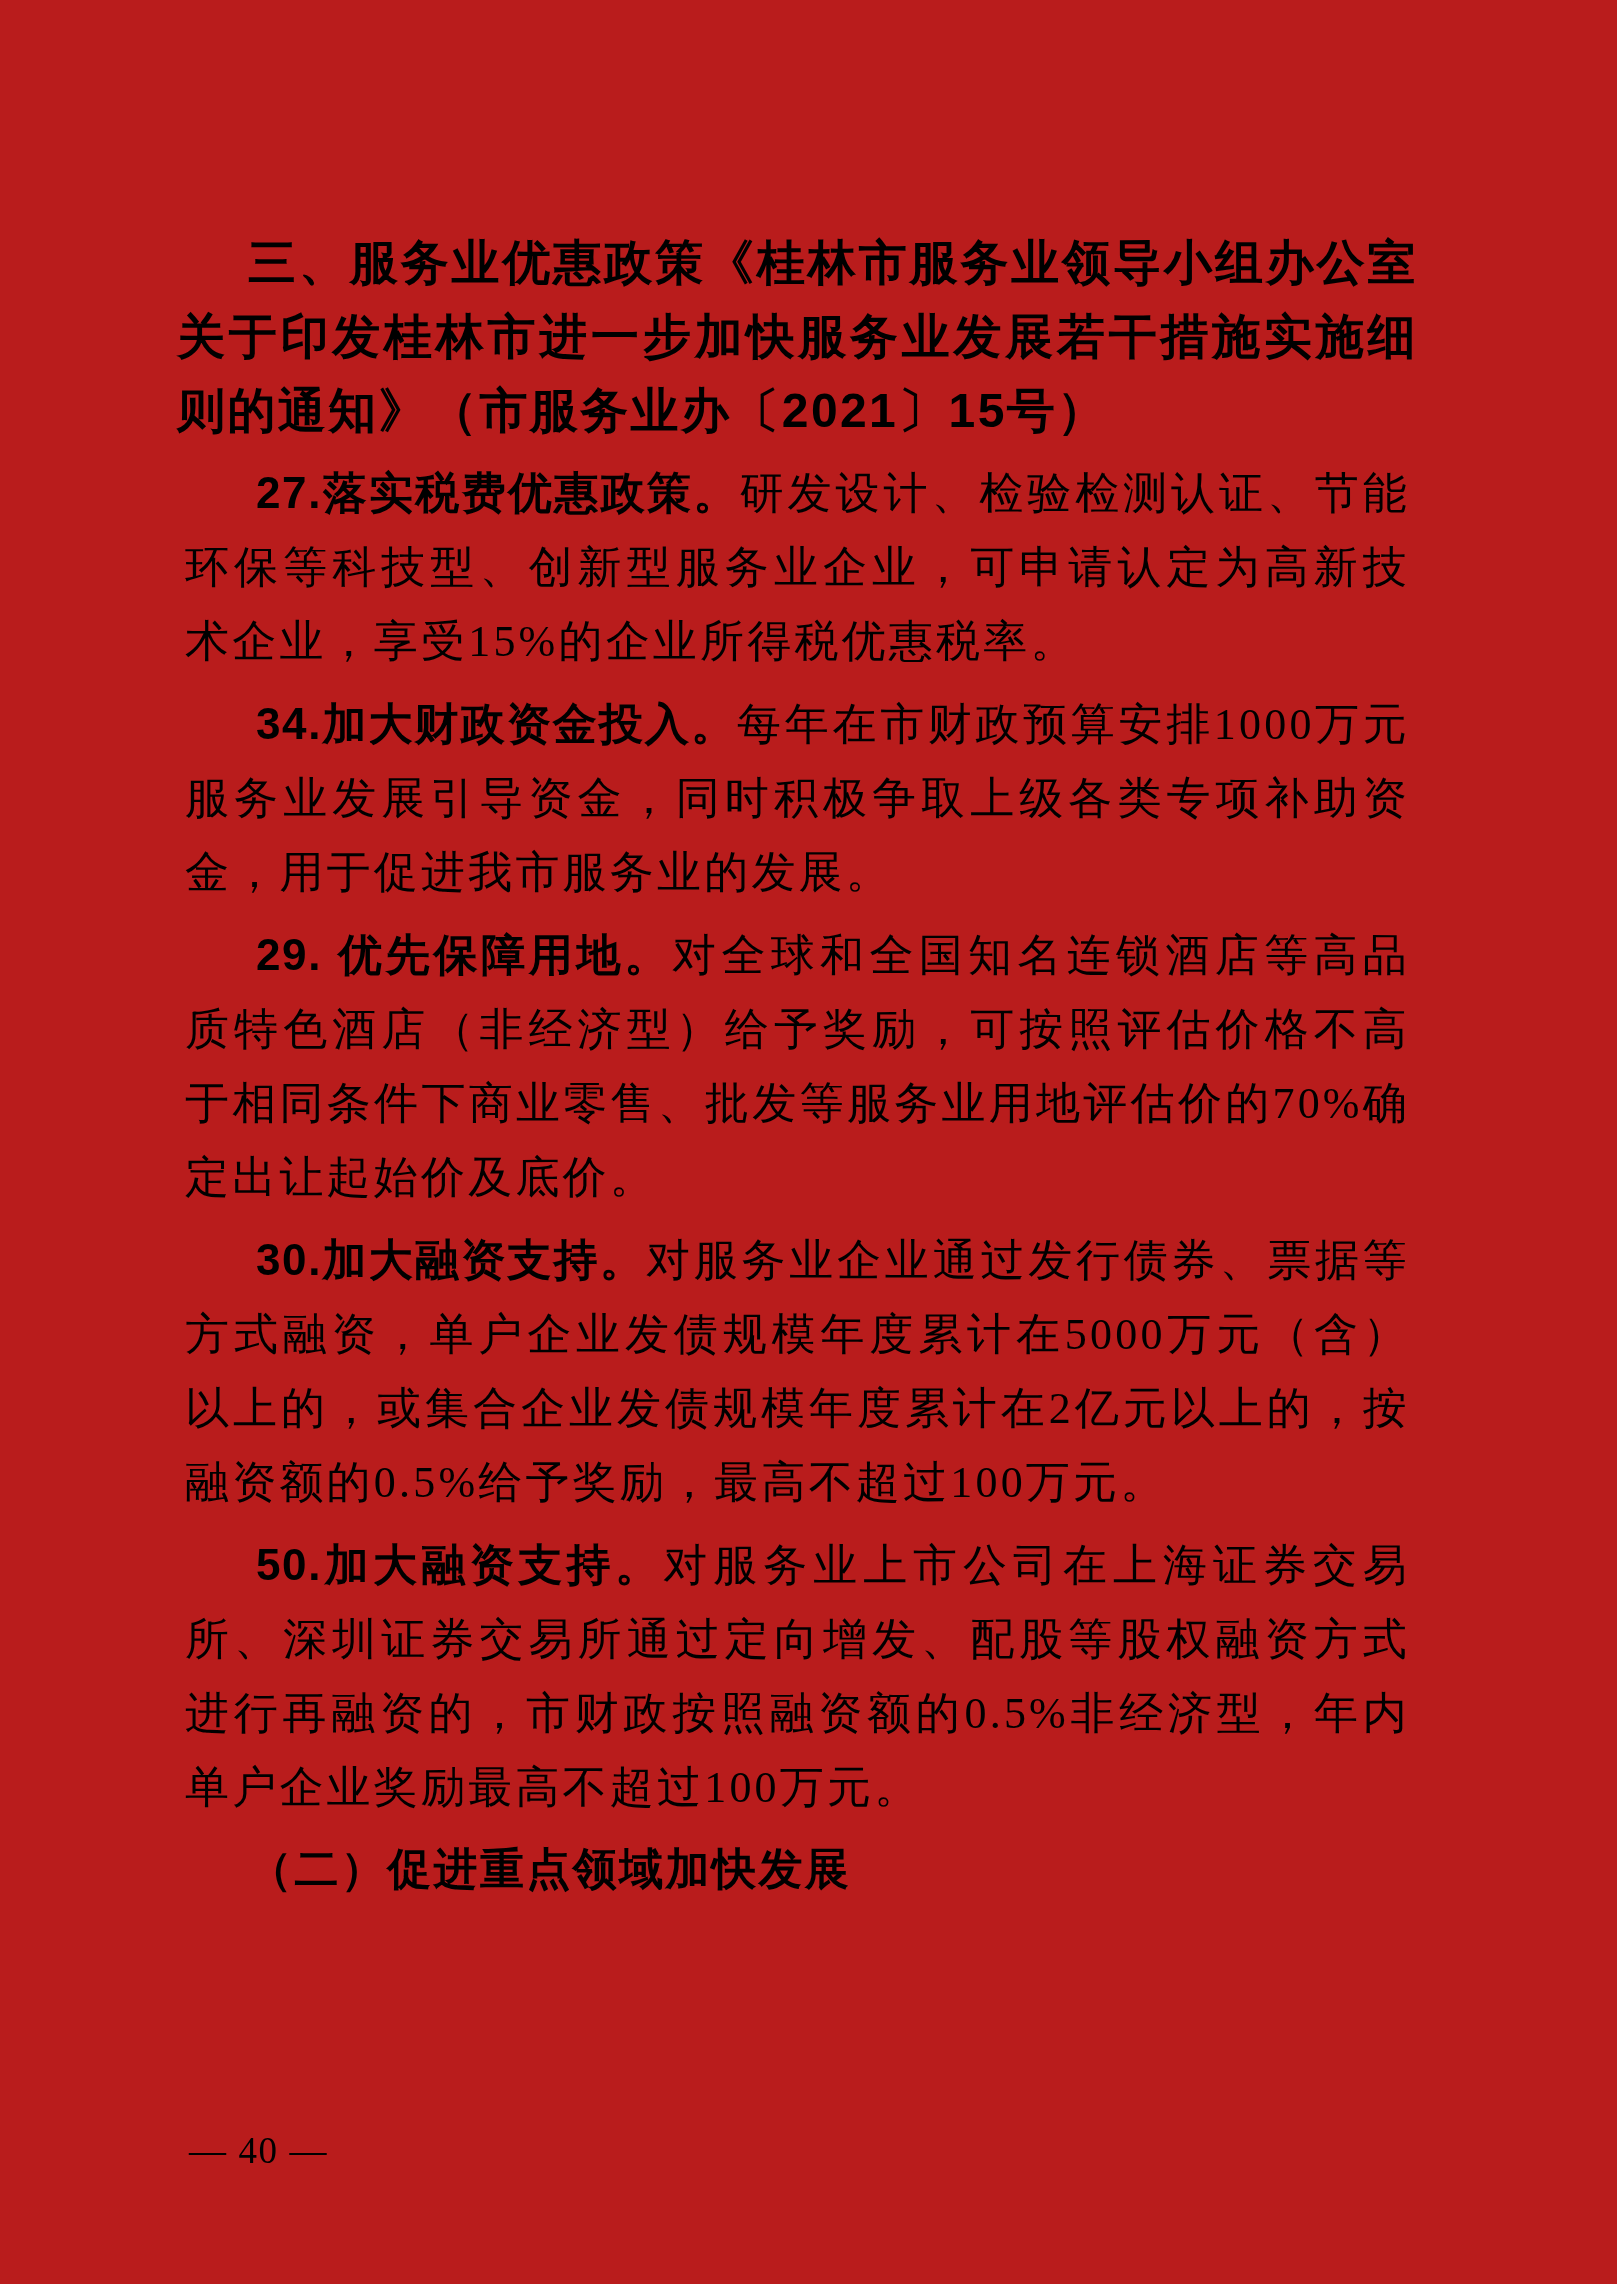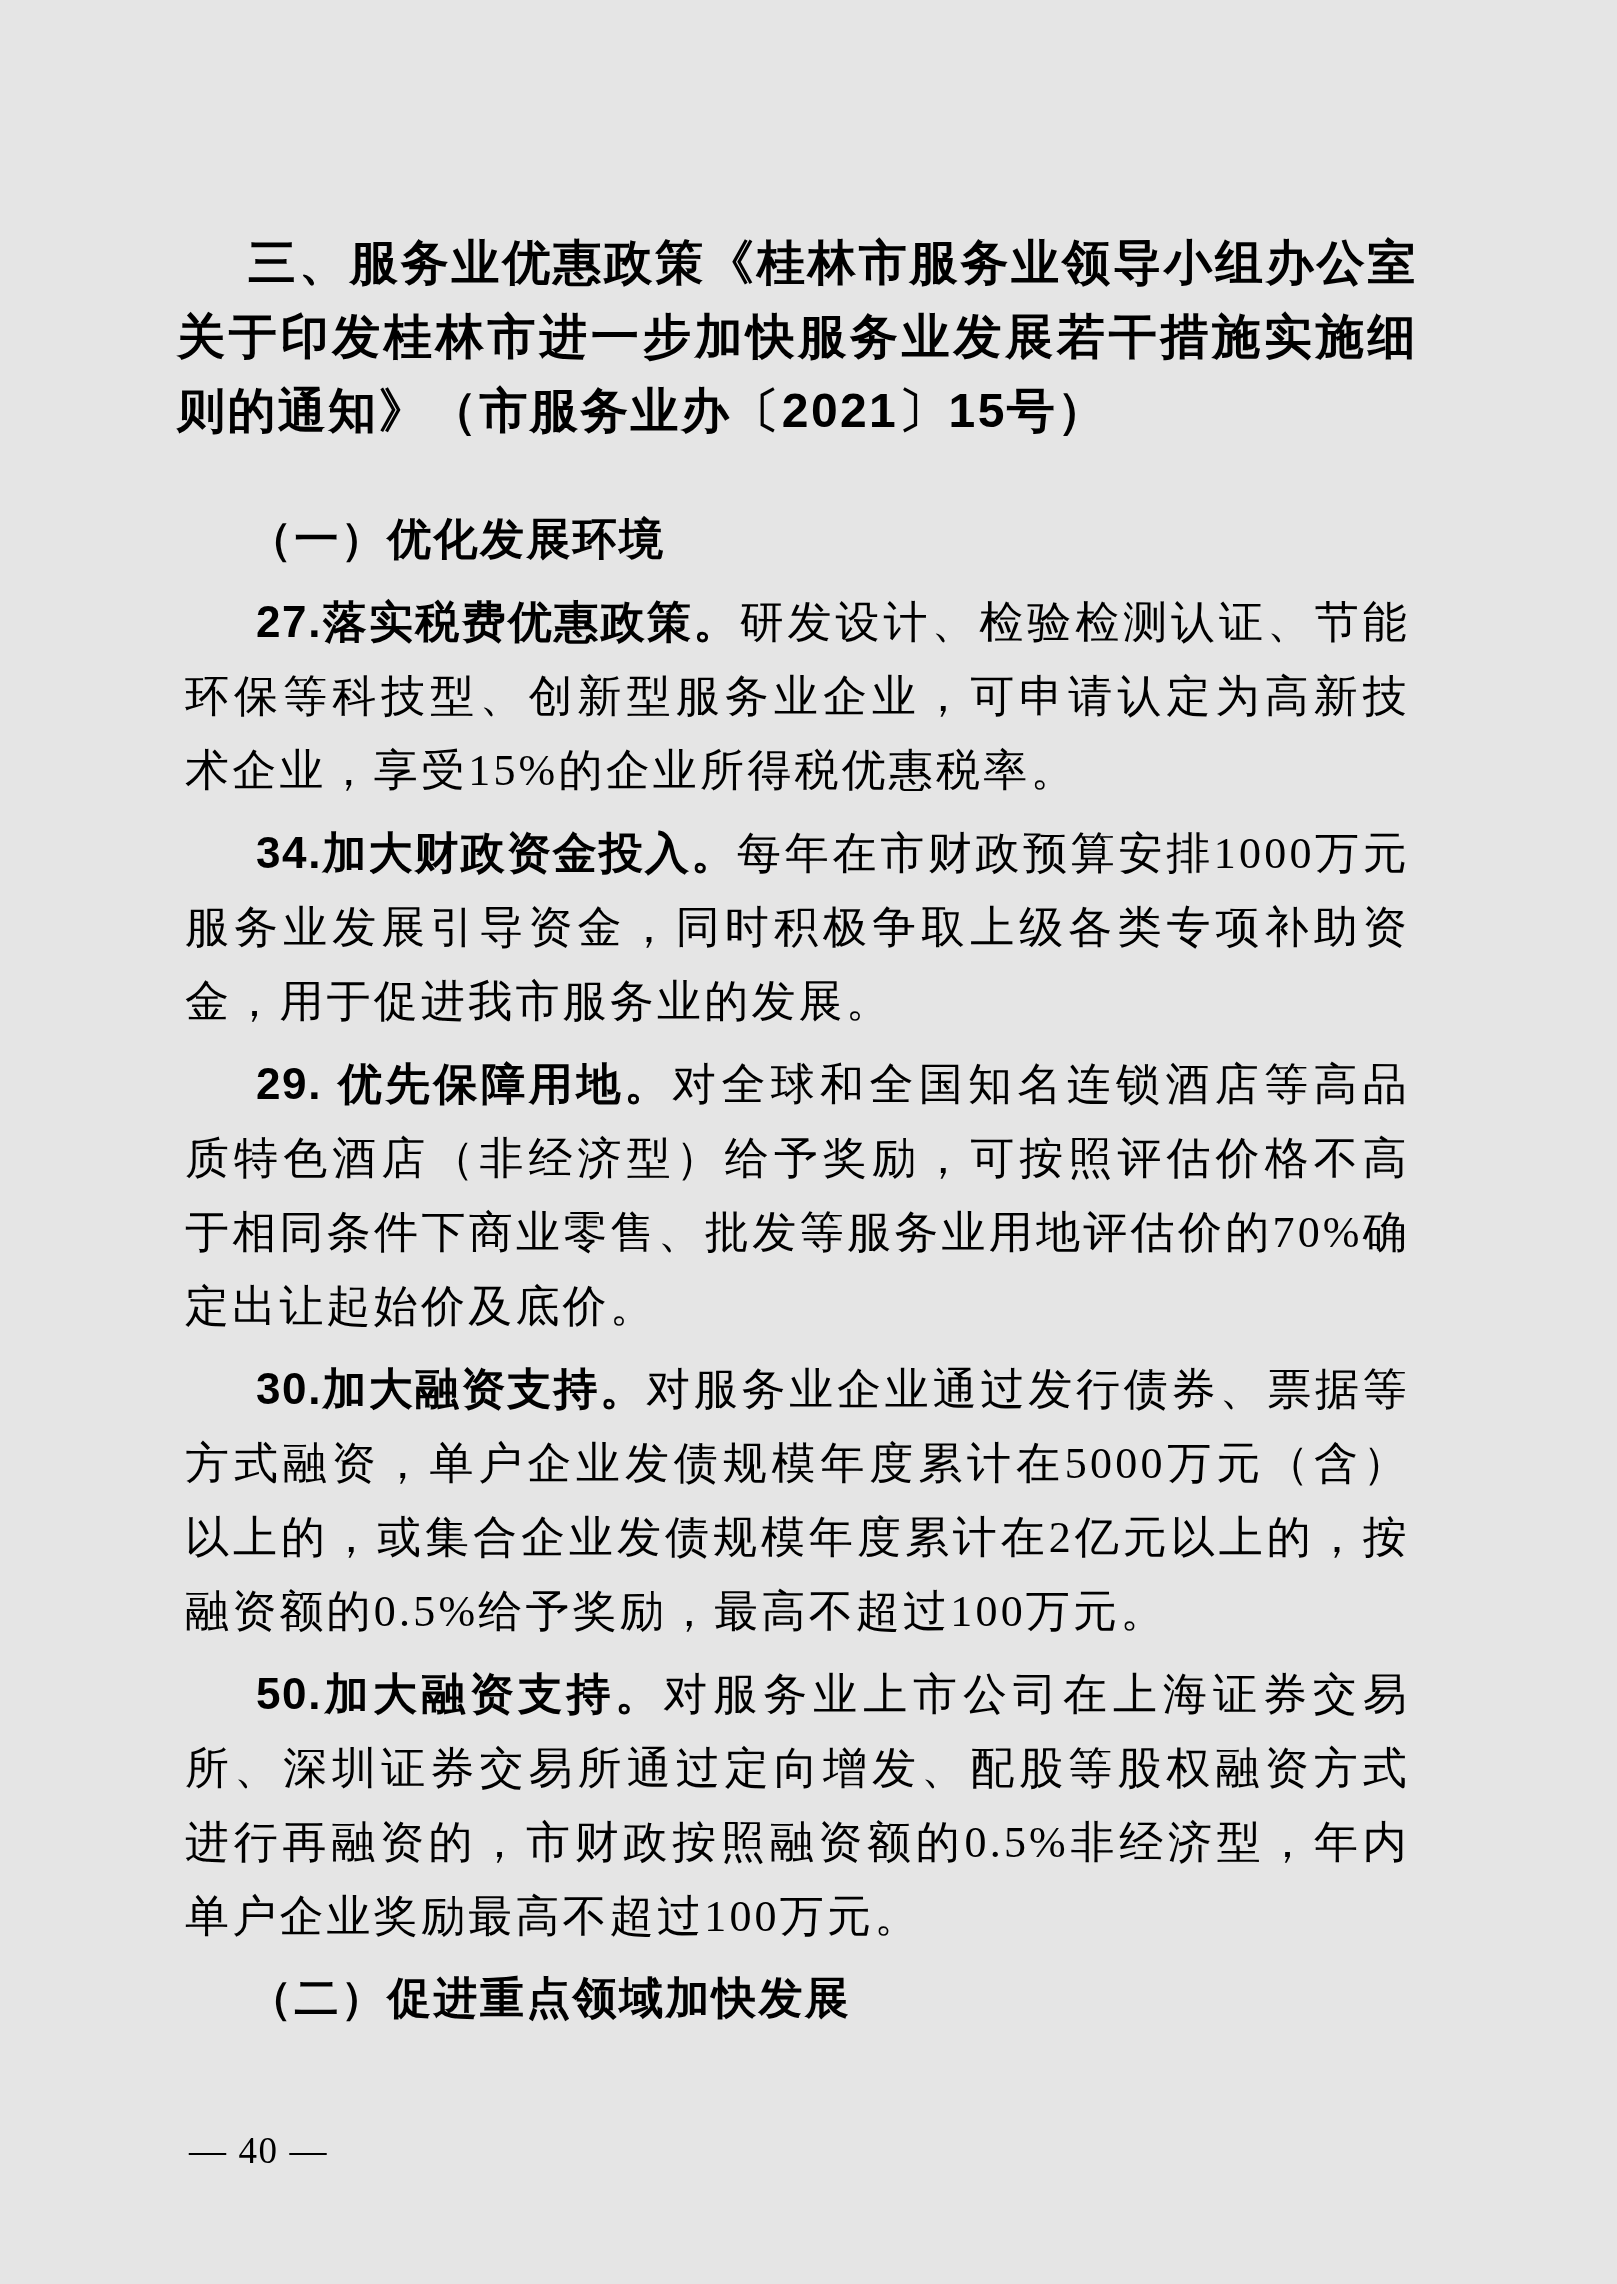--- a/index.html
+++ b/index.html
@@ -4,21 +4,21 @@
 <style>
   html, body {
     margin: 0;
     padding: 0;
     background: #ffffff;
   }
   .page {
     position: relative;
     width: 1618px;
     height: 2284px;
-    background: #e5e5e5;
+    background: #b91c1c;
     color: #000000;
     overflow: hidden;
   }
   .content {
     position: absolute;
     left: 177px;
     top: 226px;
     width: 1241px;
   }
   .doc-title {
@@ -70,21 +70,20 @@
   }
 </style>
 </head>
 <body>
 
 <div class="page">
   <div class="content">
 
     <h1 class="doc-title">三、服务业优惠政策《桂林市服务业领导小组办公室关于印发桂林市进一步加快服务业发展若干措施实施细则的通知》（市服务业办〔2021〕15号）</h1>
 
-    <h2 class="section-heading first">（一）优化发展环境</h2>
 
     <p class="para"><span class="lead">27.落实税费优惠政策。</span><span>研发设计、检验检测认证、节能环保等科技型、创新型服务业企业，可申请认定为高新技术企业，享受15%的企业所得税优惠税率。</span></p>
 
     <p class="para"><span class="lead">34.加大财政资金投入。</span><span>每年在市财政预算安排1000万元服务业发展引导资金，同时积极争取上级各类专项补助资金，用于促进我市服务业的发展。</span></p>
 
     <p class="para"><span class="lead">29. 优先保障用地。</span><span>对全球和全国知名连锁酒店等高品质特色酒店（非经济型）给予奖励，可按照评估价格不高于相同条件下商业零售、批发等服务业用地评估价的70%确定出让起始价及底价。</span></p>
 
     <p class="para"><span class="lead">30.加大融资支持。</span><span>对服务业企业通过发行债券、票据等方式融资，单户企业发债规模年度累计在5000万元（含）以上的，或集合企业发债规模年度累计在2亿元以上的，按融资额的0.5%给予奖励，最高不超过100万元。</span></p>
 
     <p class="para"><span class="lead">50.加大融资支持。</span><span>对服务业上市公司在上海证券交易所、深圳证券交易所通过定向增发、配股等股权融资方式进行再融资的，市财政按照融资额的0.5%非经济型，年内单户企业奖励最高不超过100万元。</span></p>

